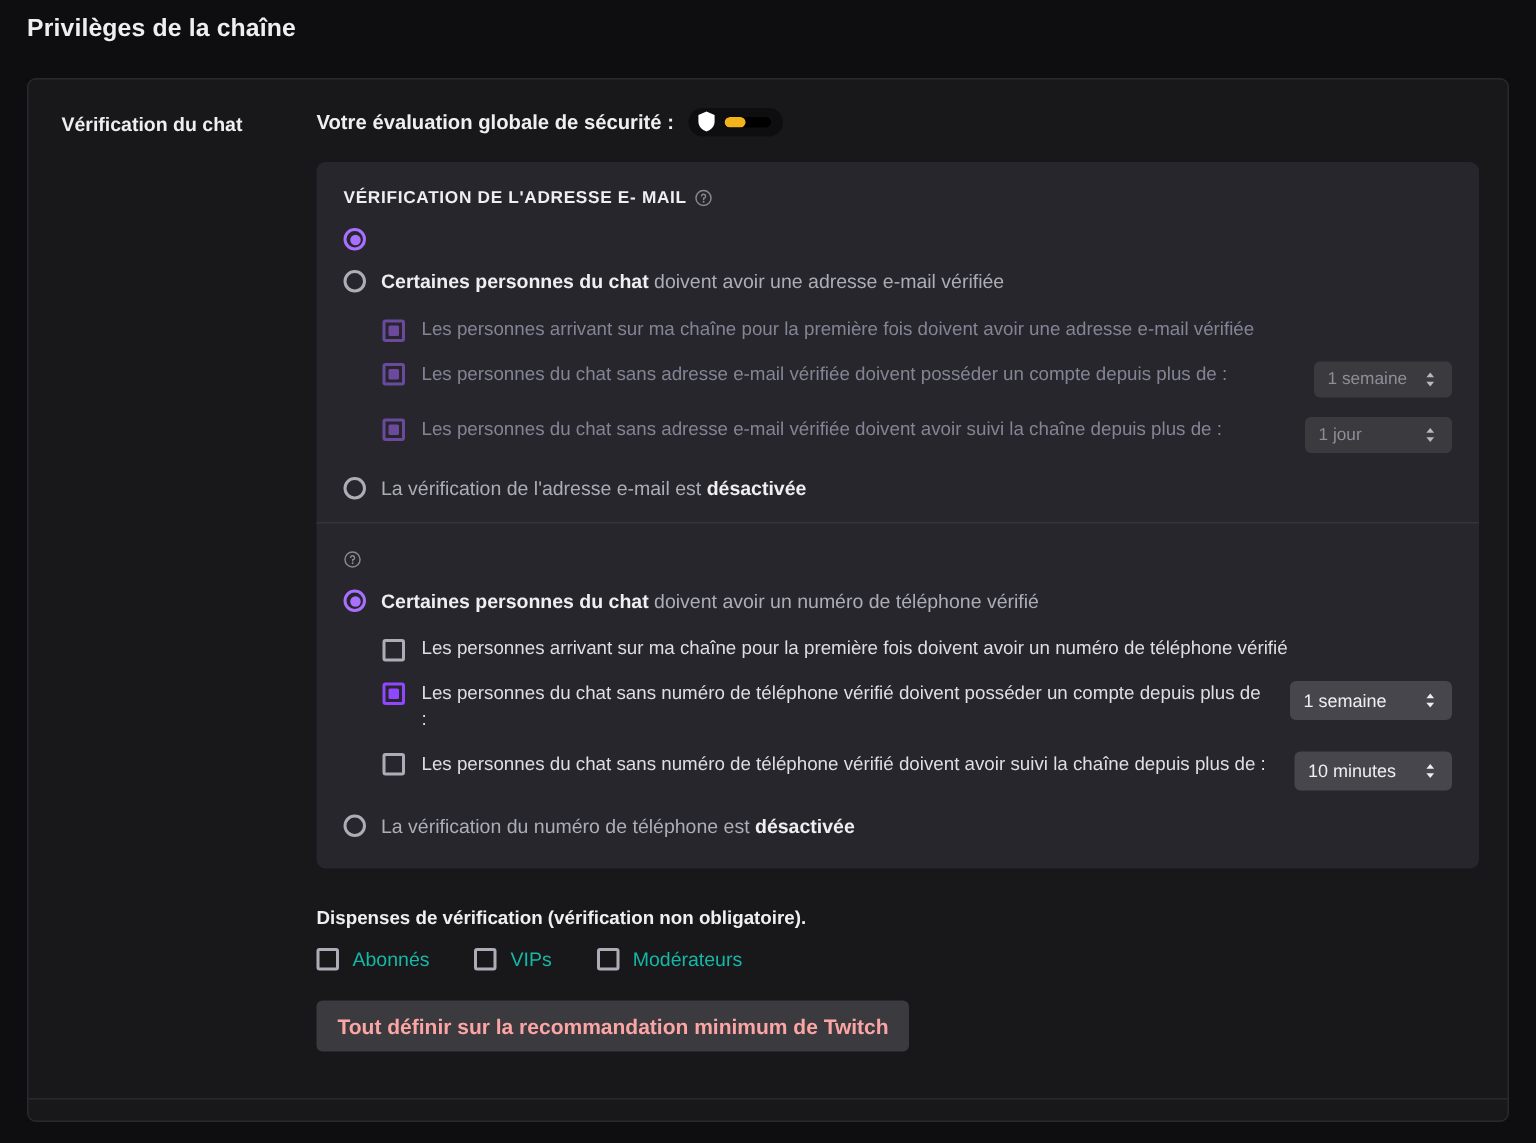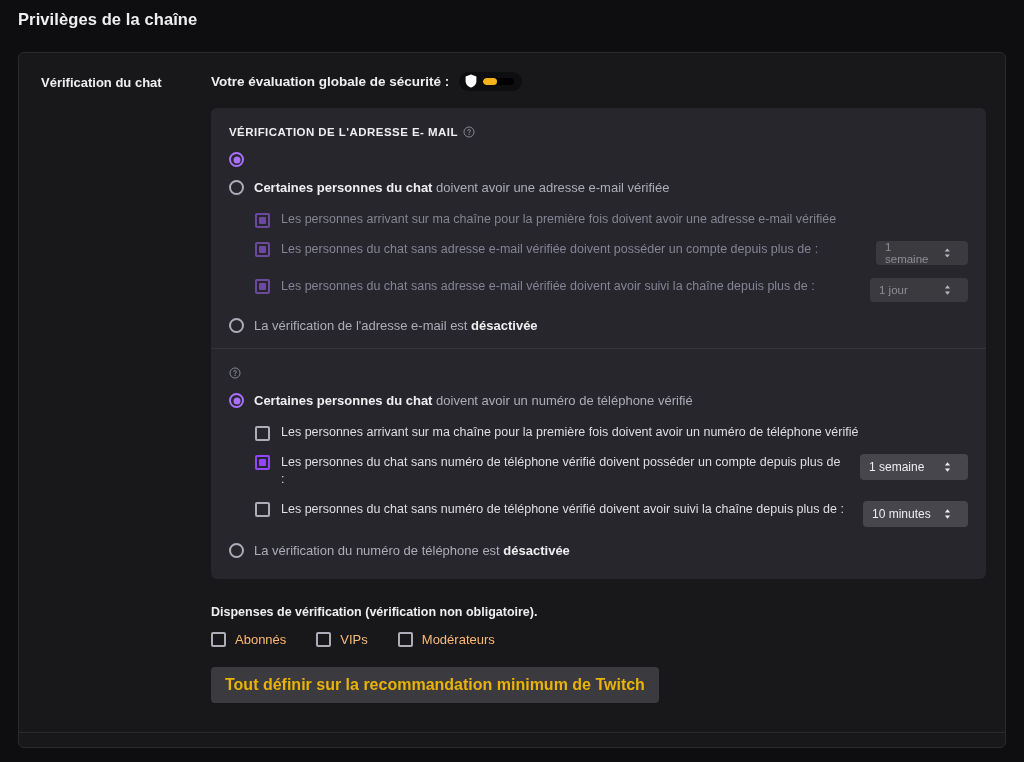--- a/index.html
+++ b/index.html
@@ -230,21 +230,21 @@
   .sel {
     flex: none;
     display: inline-flex;
     align-items: center;
     justify-content: space-between;
     gap: 8px;
     background: #3a3a3f;
     border: none;
     border-radius: 4px;
     height: 24px;
-    padding: 0 16px 0 9px;
+    padding: 0 10px 0 9px;
     font-size: 11.5px;
     color: #8e8e97;
     font-family: "Liberation Sans", sans-serif;
     margin-left: 8px;
   }
   .sel.bright { color: #efeff1; background: #46464c; height: 26px; font-size: 12px; }
   .sel .caret { display: block; }
 
   .sel.w-email-1 { width: 92px; }
   .sel.w-email-2 { width: 98px; }
@@ -267,30 +267,30 @@
     gap: 0px;
     margin-bottom: 20px;
   }
   .exempt-item {
     display: flex;
     align-items: center;
     gap: 9px;
     margin-right: 30px;
   }
   .exempt-item .cbox { margin-top: 0; }
-  .exempt-label { font-size: 13px; color: #fdba74; }
+  .exempt-label { font-size: 13px; color: #14b8a6; }
 
   .btn-min {
     display: inline-block;
     background: #3a3a3f;
-    color: #eab308;
+    color: #fca5a5;
     border: none;
     border-radius: 4px;
     font-family: "Liberation Sans", sans-serif;
-    font-size: 16px;
+    font-size: 14px;
     font-weight: 700;
     padding: 9px 14px;
     cursor: pointer;
   }
 
   
   .card-bottom-rule {
     position: absolute;
     left: 0;
     right: 0;

